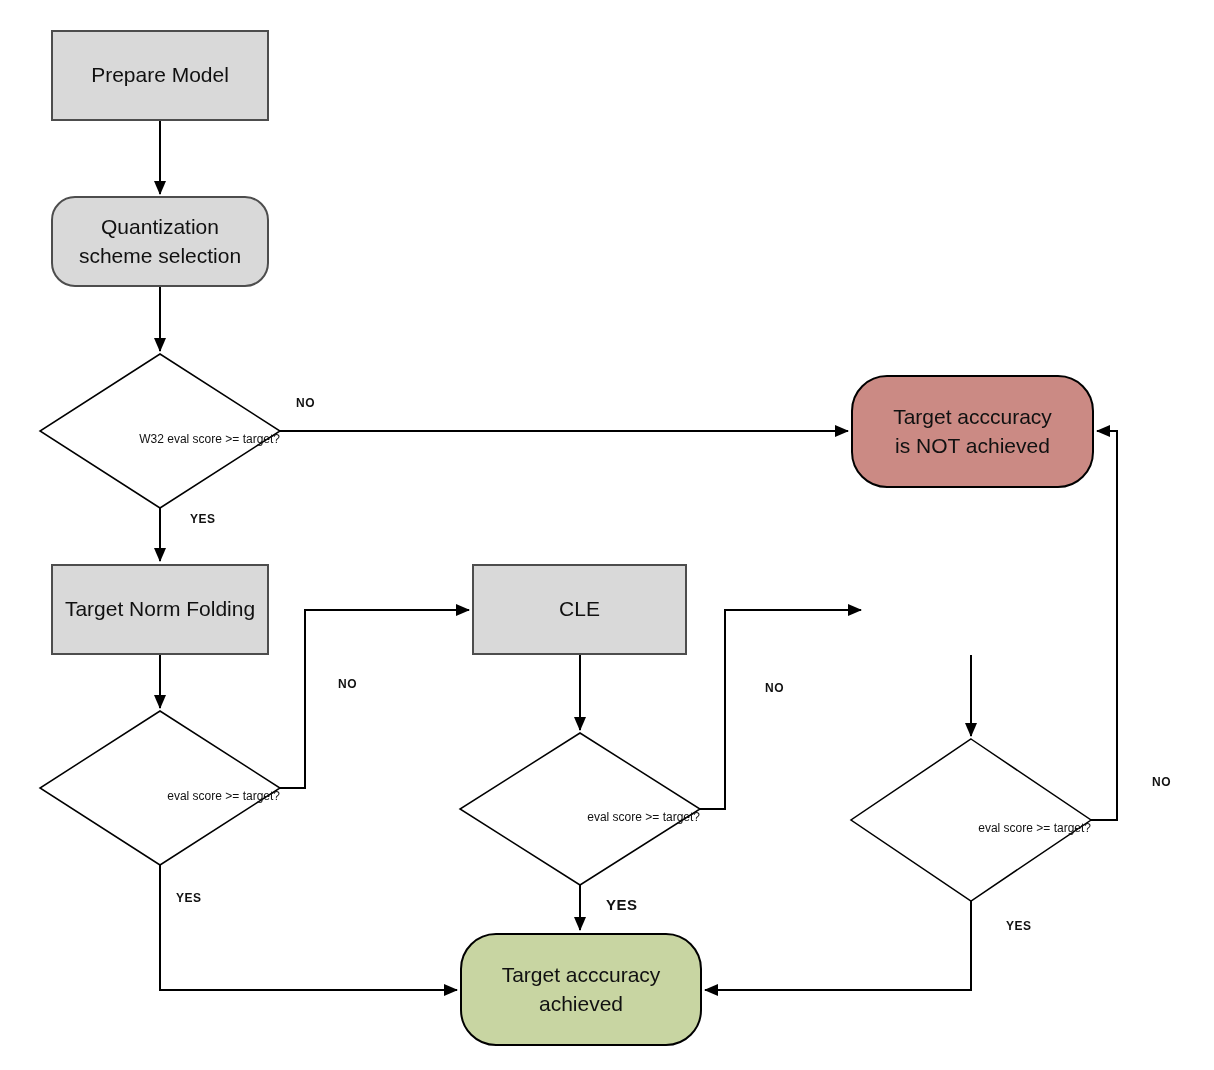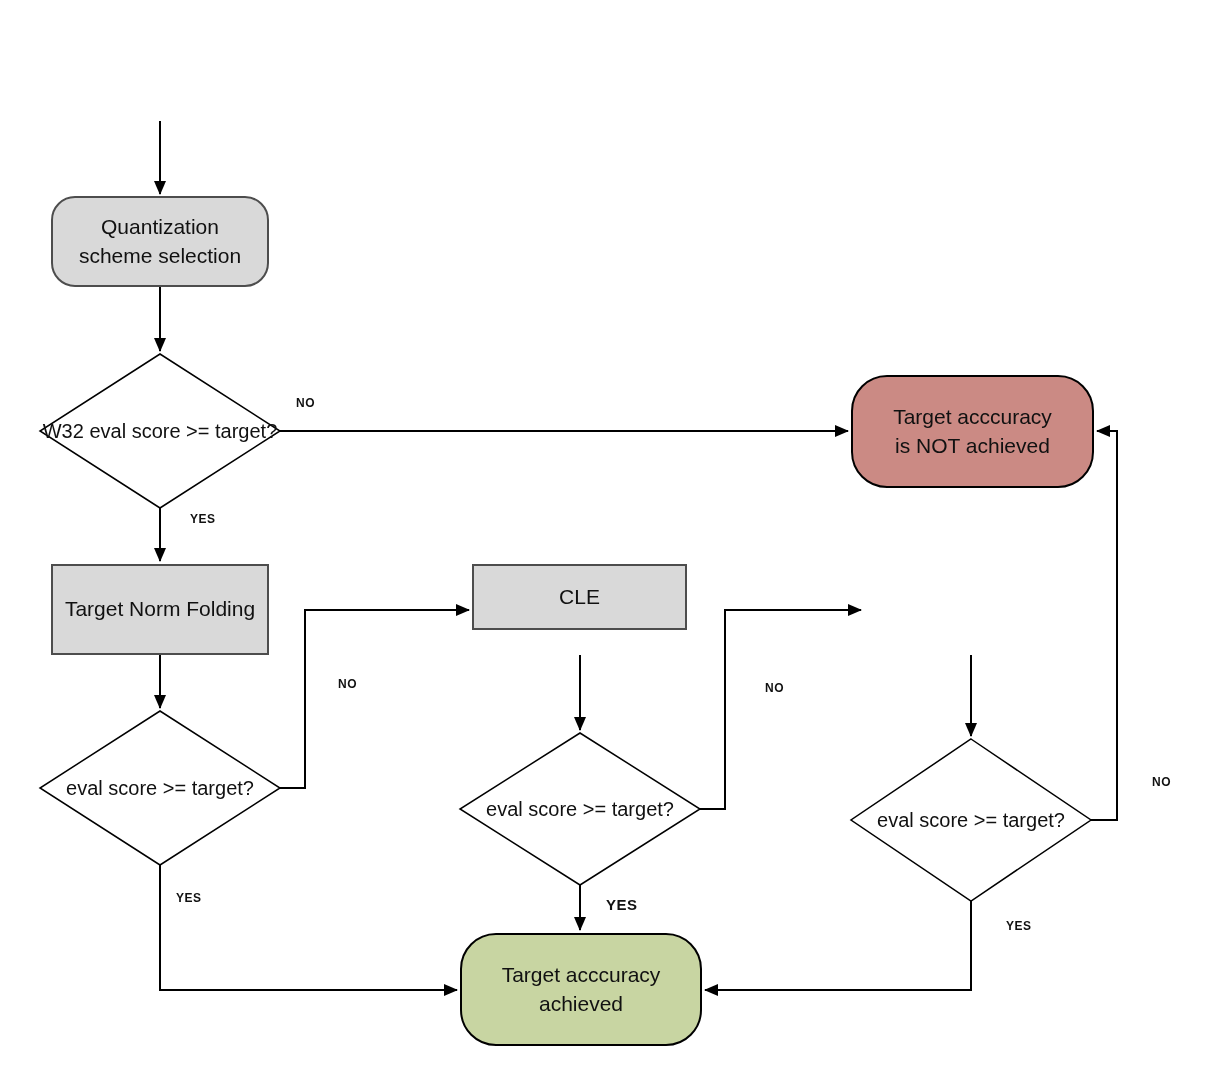--- a/index.html
+++ b/index.html
@@ -42,23 +42,24 @@
     border: 2px solid #000000;
     border-radius: 36px;
   }
   .terminal.fail { background: #cb8a84; }
   .terminal.ok   { background: #c8d5a2; }
   .diamond-label {
     position: absolute;
     width: 240px;
     height: 28px;
     line-height: 28px;
-    text-align: center;
-    font-size: 20px;
+    text-align: right;
+    font-size: 12px;
     white-space: nowrap;
+    margin-top: 8px;
   }
   .edge-label {
     position: absolute;
     font-weight: 700;
     font-size: 12px;
     letter-spacing: 0.5px;
   }
   .edge-label.small {
     font-size: 15px;
   }
@@ -88,27 +89,28 @@
     <polyline points="971,655 971,736" fill="none" stroke="#000" stroke-width="2" marker-end="url(#arrow)"></polyline>
     <polyline points="1091,820 1117,820 1117,431 1097,431" fill="none" stroke="#000" stroke-width="2" marker-end="url(#arrow)"></polyline>
     <polyline points="971,901 971,990 705,990" fill="none" stroke="#000" stroke-width="2" marker-end="url(#arrow)"></polyline>
 
     <polygon points="160,354 280,431 160,508 40,431" fill="#ffffff" stroke="#000" stroke-width="1.5"></polygon>
     <polygon points="160,711 280,788 160,865 40,788" fill="#ffffff" stroke="#000" stroke-width="1.5"></polygon>
     <polygon points="580,733 700,809 580,885 460,809" fill="#ffffff" stroke="#000" stroke-width="1.5"></polygon>
     <polygon points="971,739 1091,820 971,901 851,820" fill="#ffffff" stroke="#000" stroke-width="1.5"></polygon>
   </svg>
 
+  <div class="node proc" style="left:51px; top:30px; width:218px; height:91px;">Prepare Model</div>
 
   <div class="node proc" style="left:51px; top:196px; width:218px; height:91px;border-radius:24px;">Quantization
 scheme selection</div>
 
   <div class="node proc" style="left:51px; top:564px; width:218px; height:91px;">Target Norm Folding</div>
 
-  <div class="node proc" style="left:472px; top:564px; width:215px; height:66px;">CLE</div>
+  <div class="node proc" style="left:472px; top:564px; width:215px; height:91px;">CLE</div>
 
 
   <div class="node terminal fail" style="left:851px; top:375px; width:243px; height:113px;">Target acccuracy
 is NOT achieved</div>
 
   <div class="node terminal ok" style="left:460px; top:933px; width:242px; height:113px;">Target acccuracy
 achieved</div>
 
   <div class="diamond-label" style="left:40px; top:417px;">W32 eval score &gt;= target?</div>
 

